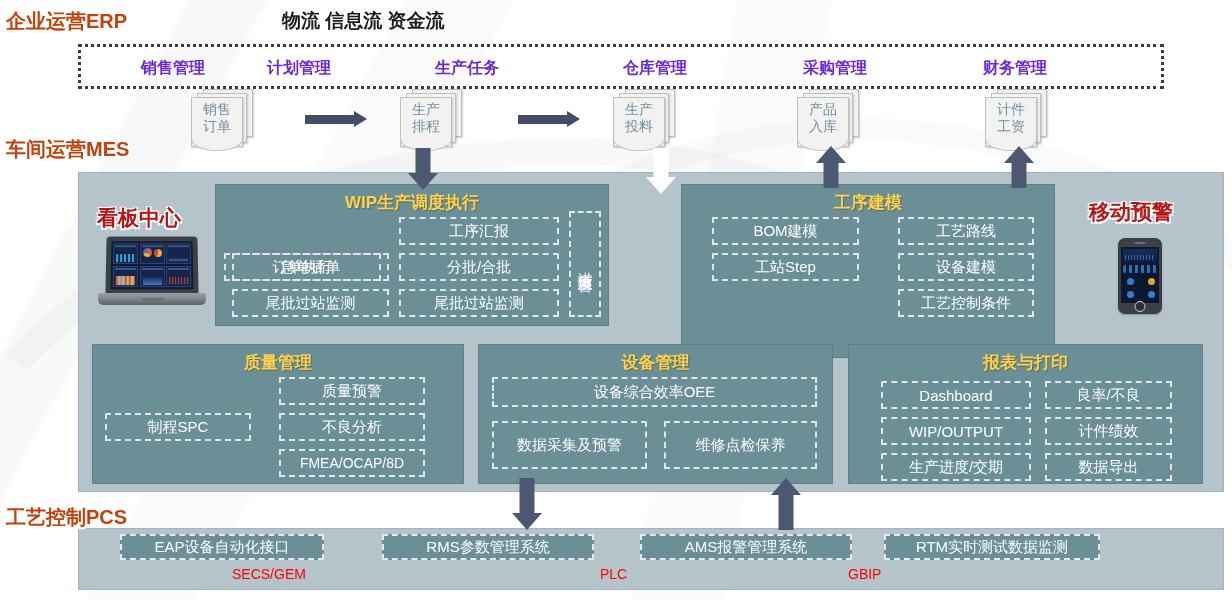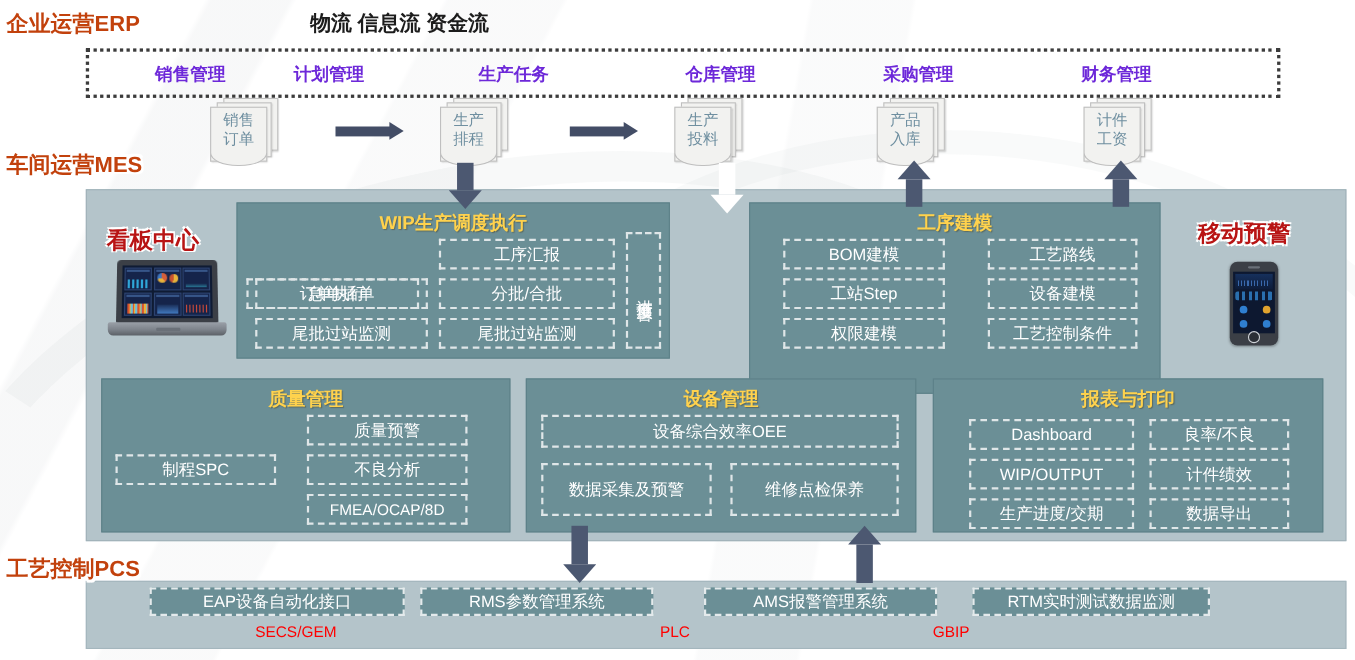--- a/index.html
+++ b/index.html
@@ -515,21 +515,20 @@
     <div class="chip" style="left:183px; top:32px; width:160px; height:28px;">工序汇报</div>
     <div class="chip" style="left:183px; top:68px; width:160px; height:28px;">分批/合批</div>
     <div class="chip" style="left:183px; top:104px;width:160px; height:28px;">尾批过站监测</div>
     <div class="chip vertical" style="left:353px; top:26px; width:32px; height:106px;">进度预警</div>
   </div>
 
   <div class="panel" style="left:681px; top:184px; width:374px; height:174px;">
     <div class="panel-title">工序建模</div>
     <div class="chip" style="left:30px;  top:32px; width:147px; height:28px;">BOM建模</div>
     <div class="chip" style="left:30px;  top:68px; width:147px; height:28px;">工站Step</div>
-    <div class="chip" style="left:30px;  top:104px;width:147px; height:28px;">权限建模</div>
     <div class="chip" style="left:216px; top:32px; width:136px; height:28px;">工艺路线</div>
     <div class="chip" style="left:216px; top:68px; width:136px; height:28px;">设备建模</div>
     <div class="chip" style="left:216px; top:104px;width:136px; height:28px;">工艺控制条件</div>
   </div>
 
   <div class="panel" style="left:92px; top:344px; width:372px; height:140px;">
     <div class="panel-title">质量管理</div>
     <div class="chip" style="left:12px;  top:68px; width:146px; height:28px;">制程SPC</div>
     <div class="chip" style="left:186px; top:32px; width:146px; height:28px;">质量预警</div>
     <div class="chip" style="left:186px; top:68px; width:146px; height:28px;">不良分析</div>
@@ -557,21 +556,21 @@
     <div class="vshaft" style="height:35px;"></div>
     <div class="vhead"></div>
   </div>
   <div class="v-arrow up" style="left:771px; top:478px; width:30px; height:52px;">
     <div class="vshaft" style="height:35px;"></div>
     <div class="vhead"></div>
   </div>
 
   <div id="pcs-bar"></div>
 
-  <div class="pcs-chip" style="left:136px; top:534px; width:232px;">EAP设备自动化接口</div>
+  <div class="pcs-chip" style="left:120px; top:534px; width:204px;">EAP设备自动化接口</div>
   <div class="pcs-chip" style="left:382px; top:534px; width:212px;">RMS参数管理系统</div>
   <div class="pcs-chip" style="left:884px; top:534px; width:216px;">RTM实时测试数据监测</div>
   <div class="pcs-chip" style="left:640px; top:534px; width:212px;">AMS报警管理系统</div>
 
   <div class="pcs-proto" style="left:232px; top:566px;">SECS/GEM</div>
   <div class="pcs-proto" style="left:600px; top:566px;">PLC</div>
   <div class="pcs-proto" style="left:848px; top:566px;">GBIP</div>
 
 </div>
 

